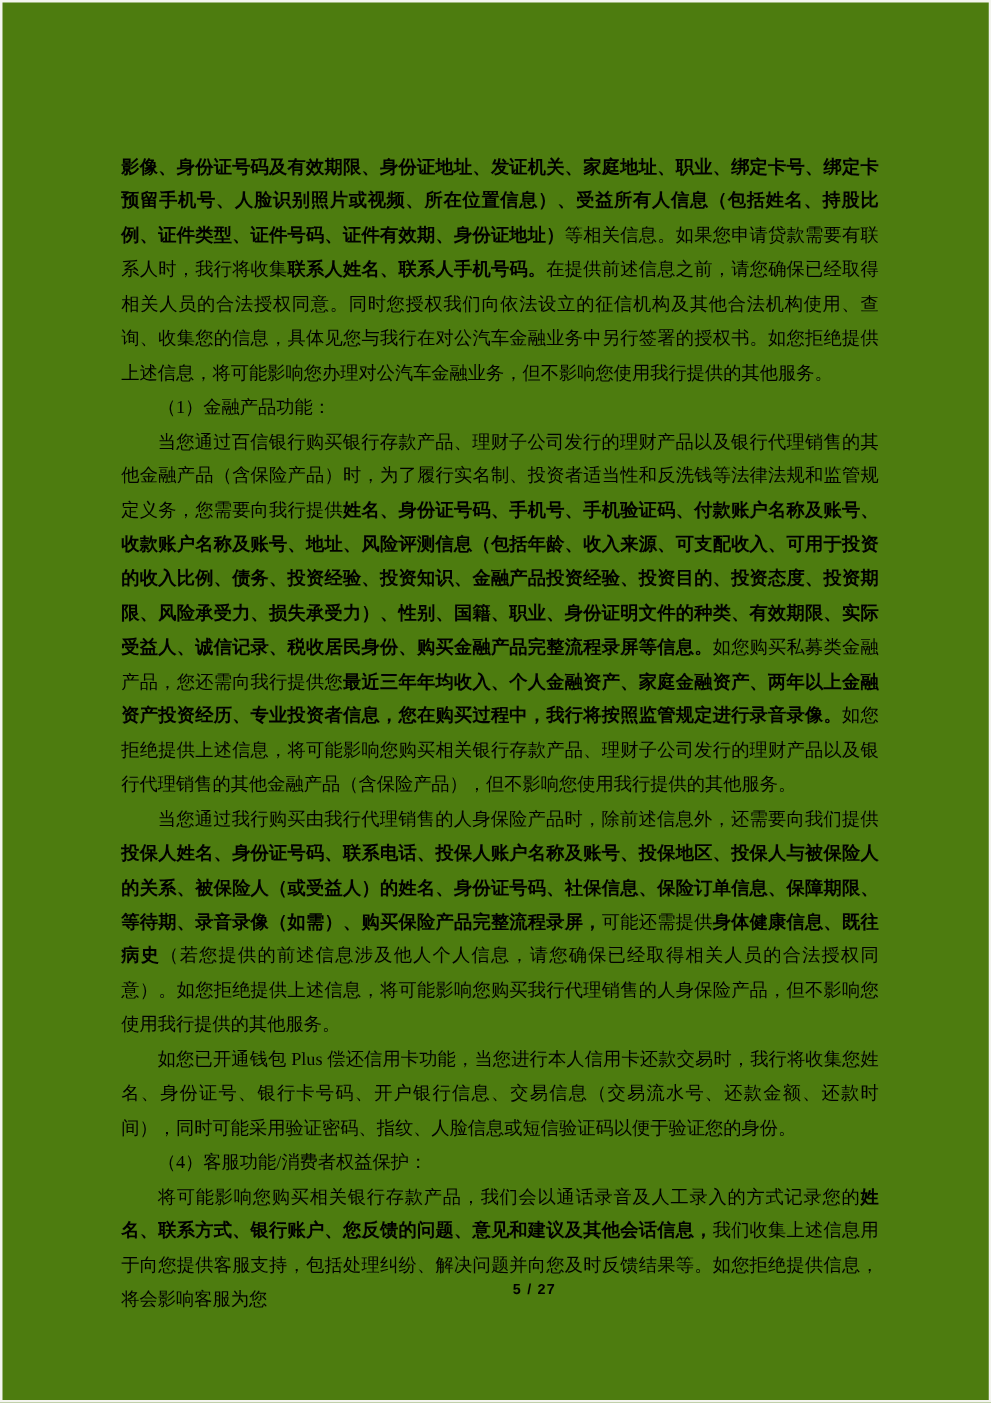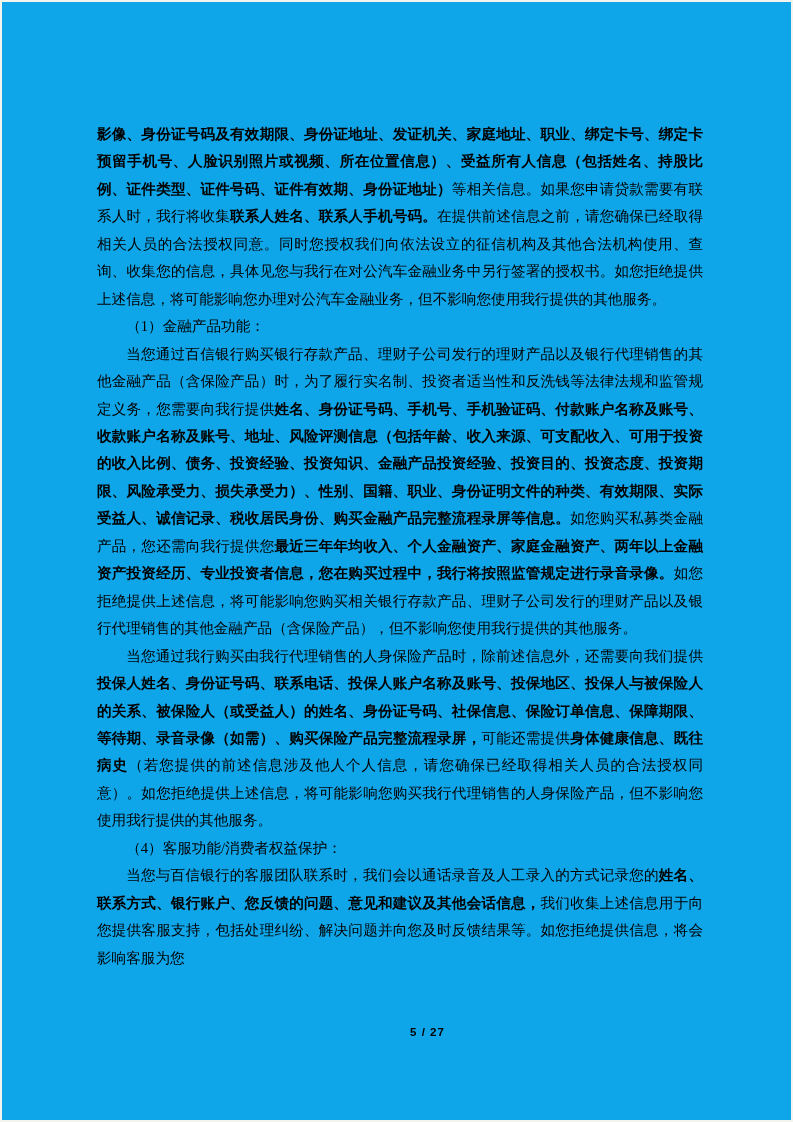--- a/index.html
+++ b/index.html
@@ -5,21 +5,21 @@
   html, body {
     margin: 0;
     padding: 0;
     background: #fdfdfb;
   }
   .page {
     position: relative;
     width: 793px;
     height: 1122px;
     margin: 0 auto;
-    background: #0ea5e9;
+    background: #4d7c0f;
     box-shadow: inset 0 0 0 2px #f3f4ee;
     overflow: hidden;
   }
   .content {
     position: absolute;
     left: 97px;
     top: 121px;
     width: 606px;
     color: #000000;
     font-family: "Liberation Serif", "DejaVu Serif", serif;
@@ -57,19 +57,20 @@
 </style>
 </head>
 <body>
 
 <div class="page">
   <main class="content">
       <p class="para"><span class="run bold">影像、身份证号码及有效期限、身份证地址、发证机关、家庭地址、职业、绑定卡号、绑定卡预留手机号、人脸识别照片或视频、所在位置信息）、受益所有人信息（包括姓名、持股比例、证件类型、证件号码、证件有效期、身份证地址）</span><span class="run">等相关信息。如果您申请贷款需要有联系人时，我行将收集</span><span class="run bold">联系人姓名、联系人手机号码。</span><span class="run">在提供前述信息之前，请您确保已经取得相关人员的合法授权同意。同时您授权我们向依法设立的征信机构及其他合法机构使用、查询、收集您的信息，具体见您与我行在对公汽车金融业务中另行签署的授权书。如您拒绝提供上述信息，将可能影响您办理对公汽车金融业务，但不影响您使用我行提供的其他服务。</span></p>
       <p class="para indent"><span class="run">（1）金融产品功能：</span></p>
       <p class="para indent"><span class="run">当您通过百信银行购买银行存款产品、理财子公司发行的理财产品以及银行代理销售的其他金融产品（含保险产品）时，为了履行实名制、投资者适当性和反洗钱等法律法规和监管规定义务，您需要向我行提供</span><span class="run bold">姓名、身份证号码、手机号、手机验证码、付款账户名称及账号、收款账户名称及账号、地址、风险评测信息（包括年龄、收入来源、可支配收入、可用于投资的收入比例、债务、投资经验、投资知识、金融产品投资经验、投资目的、投资态度、投资期限、风险承受力、损失承受力）、性别、国籍、职业、身份证明文件的种类、有效期限、实际受益人、诚信记录、税收居民身份、购买金融产品完整流程录屏等信息。</span><span class="run">如您购买私募类金融产品，您还需向我行提供您</span><span class="run bold">最近三年年均收入、个人金融资产、家庭金融资产、两年以上金融资产投资经历、专业投资者信息，您在购买过程中，我行将按照监管规定进行录音录像。</span><span class="run">如您拒绝提供上述信息，将可能影响您购买相关银行存款产品、理财子公司发行的理财产品以及银行代理销售的其他金融产品（含保险产品），但不影响您使用我行提供的其他服务。</span></p>
       <p class="para indent"><span class="run">当您通过我行购买由我行代理销售的人身保险产品时，除前述信息外，还需要向我们提供</span><span class="run bold">投保人姓名、身份证号码、联系电话、投保人账户名称及账号、投保地区、投保人与被保险人的关系、被保险人（或受益人）的姓名、身份证号码、社保信息、保险订单信息、保障期限、等待期、录音录像（如需）、购买保险产品完整流程录屏，</span><span class="run">可能还需提供</span><span class="run bold">身体健康信息、既往病史</span><span class="run">（若您提供的前述信息涉及他人个人信息，请您确保已经取得相关人员的合法授权同意）。如您拒绝提供上述信息，将可能影响您购买我行代理销售的人身保险产品，但不影响您使用我行提供的其他服务。</span></p>
+      <p class="para indent"><span class="run">如您已开通钱包 Plus 偿还信用卡功能，当您进行本人信用卡还款交易时，我行将收集您姓名、身份证号、银行卡号码、开户银行信息、交易信息（交易流水号、还款金额、还款时间），同时可能采用验证密码、指纹、人脸信息或短信验证码以便于验证您的身份。</span></p>
       <p class="para indent"><span class="run">（4）客服功能/消费者权益保护：</span></p>
-      <p class="para indent"><span class="run">当您与百信银行的客服团队联系时，我们会以通话录音及人工录入的方式记录您的</span><span class="run bold">姓名、联系方式、银行账户、您反馈的问题、意见和建议及其他会话信息，</span><span class="run">我们收集上述信息用于向您提供客服支持，包括处理纠纷、解决问题并向您及时反馈结果等。如您拒绝提供信息，将会影响客服为您</span></p>
+      <p class="para indent"><span class="run">将可能影响您购买相关银行存款产品，我们会以通话录音及人工录入的方式记录您的</span><span class="run bold">姓名、联系方式、银行账户、您反馈的问题、意见和建议及其他会话信息，</span><span class="run">我们收集上述信息用于向您提供客服支持，包括处理纠纷、解决问题并向您及时反馈结果等。如您拒绝提供信息，将会影响客服为您</span></p>
     </main>
   <footer class="footer">
     <span>5 / 27</span>
   </footer>
 </div>
 
 </body></html>

